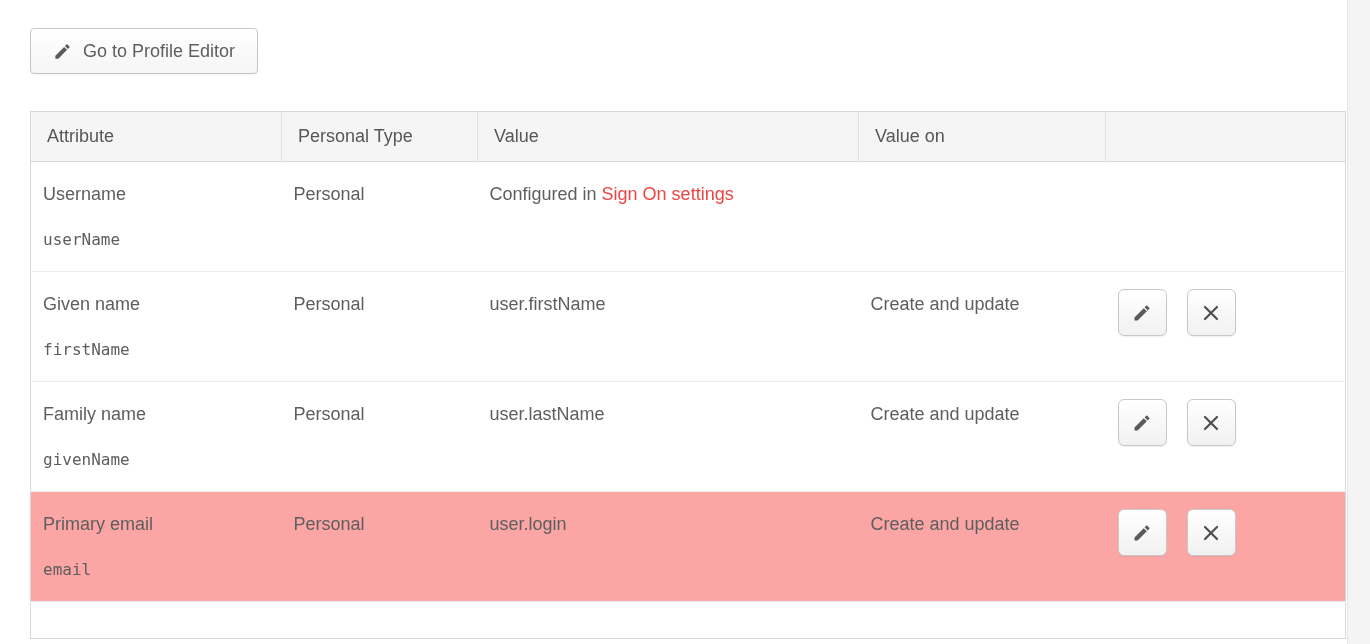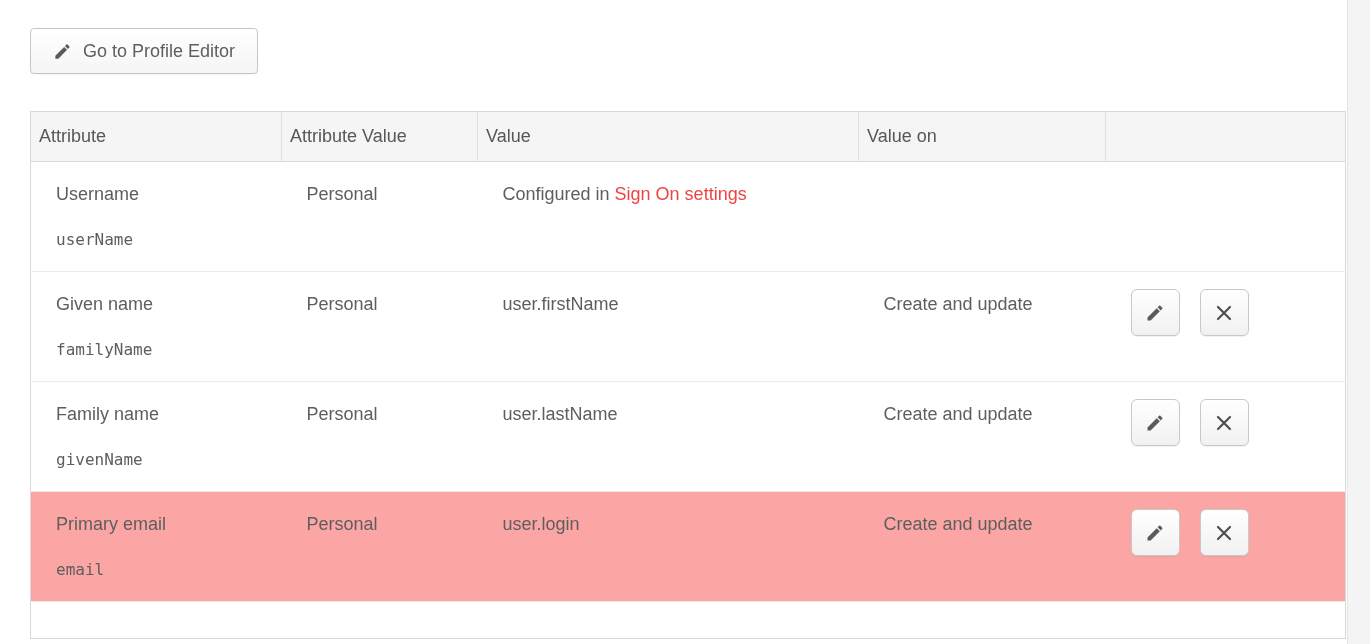--- a/index.html
+++ b/index.html
@@ -29,27 +29,27 @@
 
   
   .table-wrap{position:absolute;left:30px;top:111px;width:1315px;}
   table{border-collapse:collapse;table-layout:fixed;width:1315px;background:#fff;
         border:1px solid #d8d8d8;}
   col.c1{width:251px;} col.c2{width:196px;} col.c3{width:381px;}
   col.c4{width:247px;} col.c5{width:240px;}
   thead th{
     background:#f5f5f5;height:50px;box-sizing:border-box;
     font-weight:400;font-size:18px;color:#575757;text-align:left;
-    padding:0 0 0 8px;vertical-align:middle;
+    padding:0 0 0 16px;vertical-align:middle;
     border-right:1px solid #e0e0e0;border-bottom:1px solid #d8d8d8;
   }
   thead th:last-child{border-right:none;}
   tbody td{
     height:110px;box-sizing:border-box;vertical-align:top;
-    padding:22px 0 0 25px;font-size:18px;color:#5e5e5e;
+    padding:22px 0 0 12px;font-size:18px;color:#5e5e5e;
     border-bottom:1px solid #ebebeb;
   }
   tbody tr.hl td{background:#fca5a5;}
   tbody tr.partial td{height:37px;border-bottom:none;}
   .attr-name{font-size:18px;color:#5e5e5e;}
   .attr-code{font-family:"DejaVu Sans Mono", monospace;font-size:16px;color:#5e5e5e;margin-top:25px;}
   .val a{color:#ef4444;text-decoration:none;cursor:pointer;}
   .actions{display:flex;gap:20px;padding-top:17px;}
   .icon-btn{
     width:49px;height:47px;box-sizing:border-box;
@@ -81,21 +81,21 @@
     <colgroup>
         <col class="c1">
         <col class="c2">
         <col class="c3">
         <col class="c4">
         <col class="c5">
       </colgroup>
     <thead>
       <tr>
         <th>Attribute</th>
-        <th>Attribute Value</th>
+        <th>Personal Type</th>
         <th>Value</th>
         <th>Value on</th>
         <th></th>
       </tr>
     </thead>
     <tbody>
         <tr>
     <td>
       <div class="attr-name">Username</div>
       <div class="attr-code">userName</div>
@@ -120,21 +120,21 @@
               <path d="M3 3 L15 15 M15 3 L3 15" stroke="#4f4f4f" stroke-width="2.2" stroke-linecap="round"></path>
             </svg>
           </span>
         </button>
       </div>
     </td>
   </tr>
         <tr>
     <td>
       <div class="attr-name">Given name</div>
-      <div class="attr-code">familyName</div>
+      <div class="attr-code">firstName</div>
     </td>
     <td>Personal</td>
     <td class="val">
       <span>user.firstName</span>
     </td>
     <td>Create and update</td>
     <td style="padding-top:0;">
       <div class="actions">
         <button class="icon-btn">
           <span>

